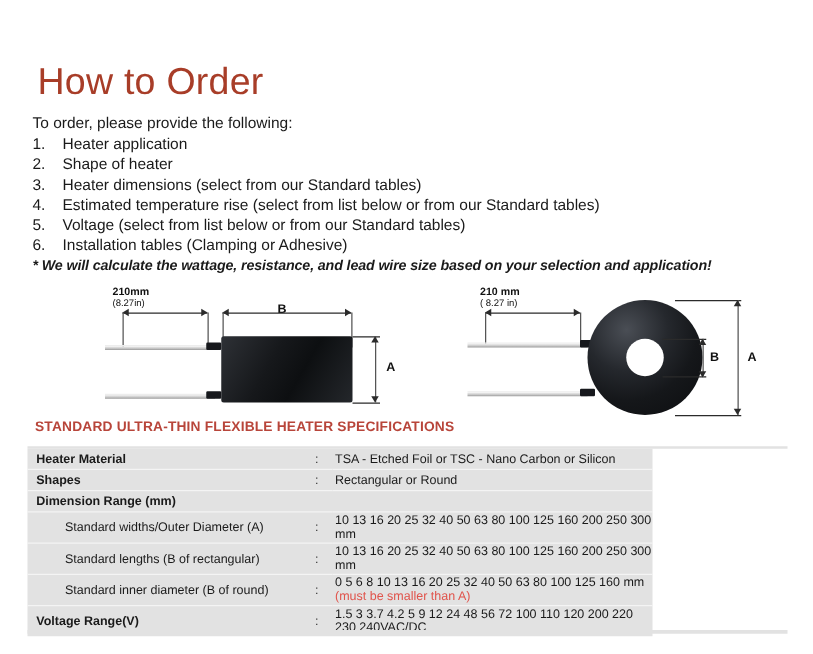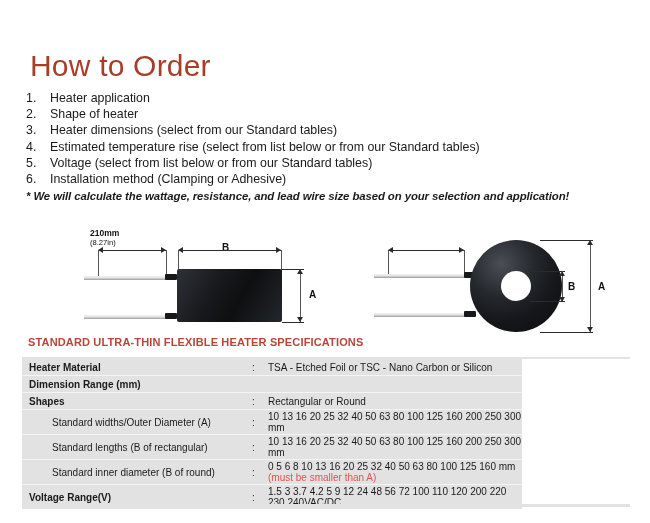--- a/index.html
+++ b/index.html
@@ -199,20 +199,21 @@
     height: 3px;
     background: #e2e2e2;
   }
 </style>
 </head>
 <body>
 
 <div class="page-title">How to Order</div>
 
 <div class="intro">
+  <p class="intro-lead">To order, please provide the following:</p>
   <ul class="order-list">
     <li>
       <span class="order-num">1.</span>
       <span class="order-text">Heater application</span>
     </li>
     <li>
       <span class="order-num">2.</span>
       <span class="order-text">Shape of heater</span>
     </li>
     <li>
@@ -222,21 +223,21 @@
     <li>
       <span class="order-num">4.</span>
       <span class="order-text">Estimated temperature rise (select from list below or from our Standard tables)</span>
     </li>
     <li>
       <span class="order-num">5.</span>
       <span class="order-text">Voltage (select from list below or from our Standard tables)</span>
     </li>
     <li>
       <span class="order-num">6.</span>
-      <span class="order-text">Installation method (Clamping or Adhesive)</span>
+      <span class="order-text">Installation tables (Clamping or Adhesive)</span>
     </li>
   </ul>
   <div class="footnote">* We will calculate the wattage, resistance, and lead wire size based on your selection and application!</div>
 </div>
 
 <div class="diagrams">
 
   <div class="diagram diagram-rect">
 
     <div class="dim-label" style="left:28px; top:0px; width:80px;">
@@ -266,20 +267,24 @@
     <div class="hline" style="left:220px; top:41px; width:22px;"></div>
     <div class="hline" style="left:220px; top:94px; width:22px;"></div>
     <div class="vline" style="left:238px; top:41px; height:53px;"></div>
     <div class="arrow arrow-u" style="left:235px; top:41px;"></div>
     <div class="arrow arrow-d" style="left:235px; top:89px;"></div>
     <div class="letter" style="left:247px; top:61px;">A</div>
   </div>
 
   <div class="diagram diagram-round">
 
+    <div class="dim-label" style="left:14px; top:0px; width:86px;">
+      <span>210 mm</span>
+      <span class="sub">( 8.27 in)</span>
+    </div>
     <div class="hline" style="left:18px; top:22px; width:76px;"></div>
     <div class="arrow arrow-l" style="left:18px; top:19px;"></div>
     <div class="arrow arrow-r" style="left:89px; top:19px;"></div>
     <div class="vline" style="left:18px; top:22px; height:26px;"></div>
     <div class="vline" style="left:94px; top:22px; height:26px;"></div>
 
     <div class="wire" style="left:4px; top:46px; width:96px;"></div>
     <div class="wire" style="left:4px; top:85px; width:96px;"></div>
     <div class="crimp" style="left:94px; top:44px;"></div>
     <div class="crimp" style="left:94px; top:83px;"></div>
@@ -307,29 +312,29 @@
 <div class="table-top-edge"></div>
 
 <table class="spec-table">
   <tbody>
     <tr>
       <td class="col-label">Heater Material</td>
       <td class="col-colon">:</td>
       <td class="col-value">TSA  - Etched Foil  or  TSC - Nano Carbon  or  Silicon</td>
     </tr>
     <tr>
+      <td class="col-label">Shapes</td>
+      <td class="col-colon">:</td>
+      <td class="col-value">Rectangular or Round</td>
+    </tr>
+    <tr>
       <td class="col-label">Dimension Range (mm)</td>
       <td class="col-colon"></td>
       <td class="col-value"></td>
     </tr>
-    <tr>
-      <td class="col-label">Shapes</td>
-      <td class="col-colon">:</td>
-      <td class="col-value">Rectangular or Round</td>
-    </tr>
     <tr class="sub-row">
       <td class="col-label">Standard widths/Outer Diameter (A)</td>
       <td class="col-colon">:</td>
       <td class="col-value">10  13  16  20  25  32  40  50  63  80  100  125  160  200  250 300 mm</td>
     </tr>
     <tr class="sub-row">
       <td class="col-label">Standard lengths (B of rectangular)</td>
       <td class="col-colon">:</td>
       <td class="col-value">10  13  16  20  25  32  40  50  63  80  100  125  160  200  250 300 mm</td>
     </tr>

